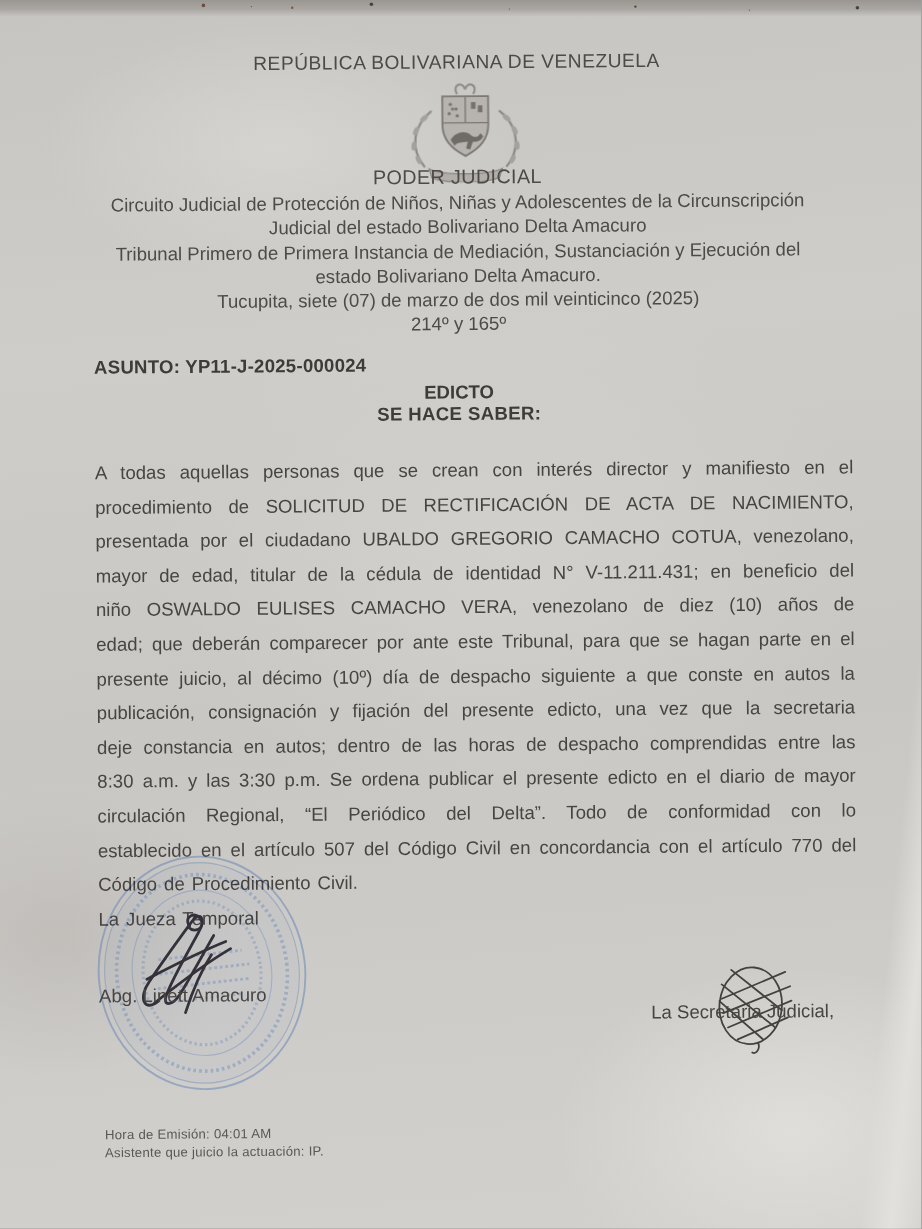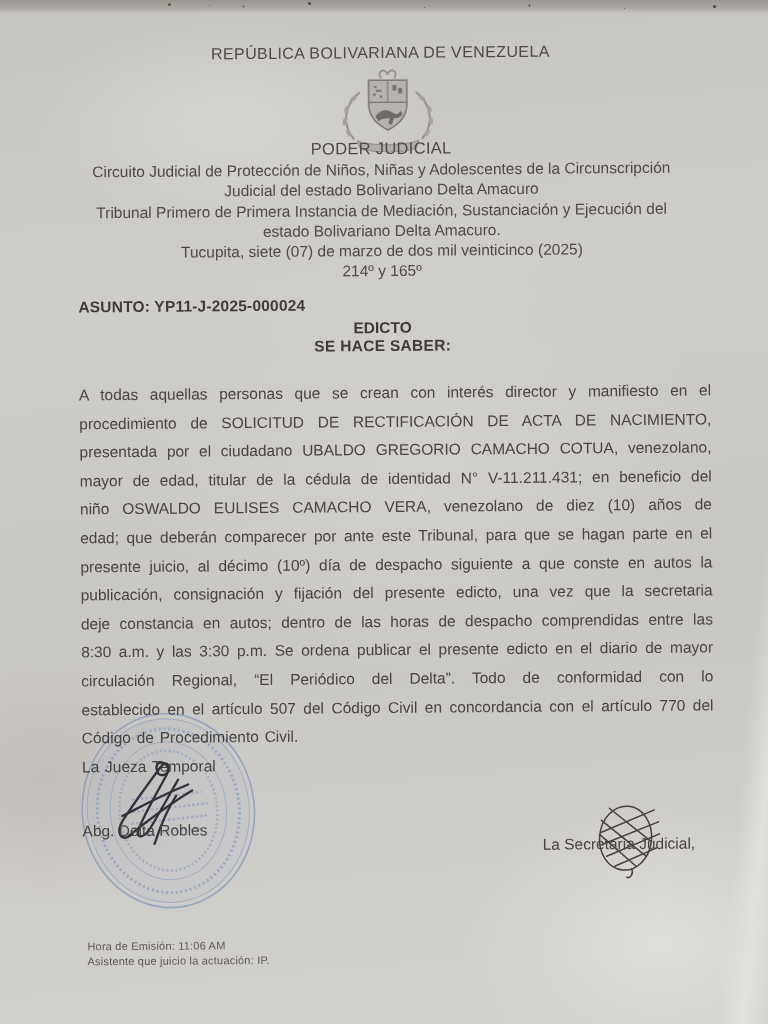--- a/index.html
+++ b/index.html
@@ -139,37 +139,37 @@
     <svg class="judge-sig" width="112" height="96" viewBox="0 0 112 96">
       <g fill="none" stroke="#35313a" stroke-width="2.3" stroke-linecap="round">
         <path d="M30 78 C18 88 12 76 22 62 C34 44 52 20 58 12 C64 4 71 8 63 22 C53 40 40 62 36 74 C33 82 40 84 48 72 C58 56 70 34 76 24"></path>
         <path d="M56 16 C50 8 62 2 66 12 C68 18 60 22 55 17"></path>
         <path d="M20 60 C36 52 58 40 86 29"></path>
         <path d="M26 80 C44 66 64 50 90 35"></path>
         <path d="M52 88 C58 70 66 52 74 40"></path>
       </g>
     </svg>
 
-    <div class="judge-name">Abg. Delta Robles</div>
+    <div class="judge-name">Abg. Linett Amacuro</div>
 
     <svg class="sec-sig" width="74" height="86" viewBox="0 0 74 86">
       <g fill="none" stroke="#45413d" stroke-width="1.5" stroke-linecap="round">
         <ellipse cx="35" cy="44" rx="26" ry="32" transform="rotate(6 35 44)"></ellipse>
         <path d="M11 38 L64 16"></path>
           <path d="M12 50 L68 28"></path>
           <path d="M16 62 L69 40"></path>
           <path d="M24 72 L66 54"></path>
         <path d="M19 14 L61 48"></path>
           <path d="M11 26 L55 62"></path>
           <path d="M9 40 L45 72"></path>
         <path d="M41 75 C43 80 39 85 36 83"></path>
       </g>
     </svg>
 
     <div class="secretary">La Secretaria Judicial,</div>
 
     <div class="footer">
-      <div>Hora de Emisión: 11:06 AM</div>
+      <div>Hora de Emisión: 04:01 AM</div>
       <div>Asistente que juicio la actuación: IP.</div>
     </div>
 
   </div>
 </div>
 
 </body></html>

